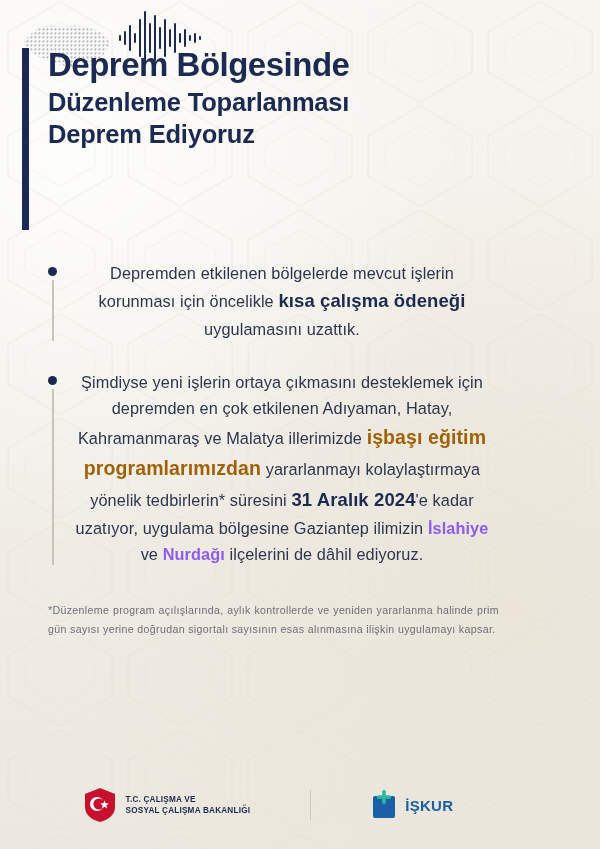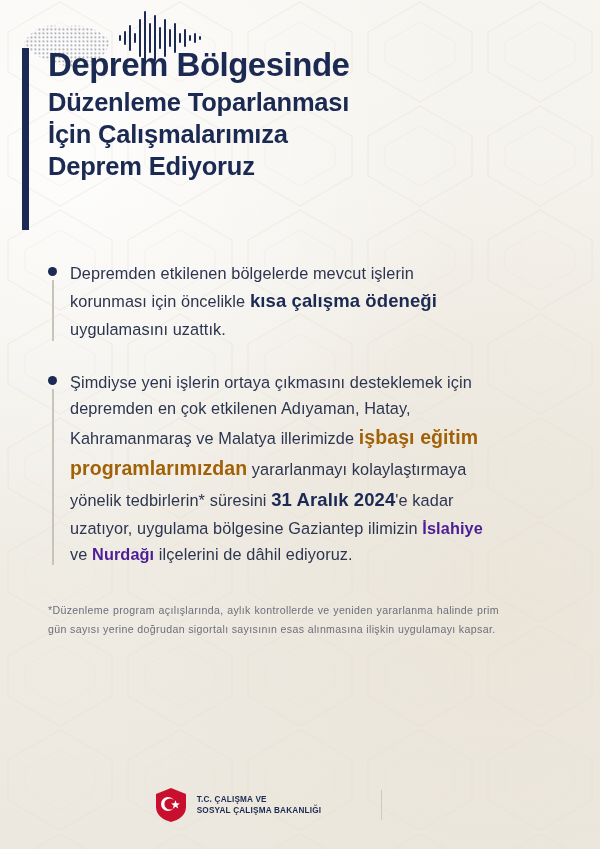--- a/index.html
+++ b/index.html
@@ -129,24 +129,25 @@
     top: 20px;
     bottom: 2px;
     width: 1.5px;
     background: #c9c4b8;
   }
   .bullet-text {
     font-size: 16.3px;
     line-height: 1.62;
     color: #2c3550;
     letter-spacing: 0.1px;
+    text-align: center;
   }
   .bullet-text b {
     font-weight: bold;
-    color: #4c1d95;
+    color: #8b5cf6;
   }
   .bullet-text .big {
     font-size: 18.5px;
     font-weight: bold;
     color: #1b2a52;
   }
   .bullet-text .bigger {
     font-size: 19.5px;
     font-weight: bold;
     color: #a16207;
@@ -260,21 +261,20 @@
         <line x1="69" y1="20" x2="69" y2="36"></line>
         <line x1="74" y1="26" x2="74" y2="30"></line>
         <line x1="79" y1="24" x2="79" y2="32"></line>
         <line x1="84" y1="27" x2="84" y2="29"></line>
       </g>
     </svg>
 
     <div class="title">
       <span class="l1">Deprem Bölgesinde</span>
       <span class="l2">Düzenleme Toparlanması</span>
-      <span class="l3">İçin Çalışmalarımıza</span>
       <span class="l4">Deprem Ediyoruz</span>
     </div>
   </div>
 
   <div class="body">
     <div class="bullet-block">
       <div class="rule"></div>
       <div class="bullet-text">Depremden etkilenen bölgelerde mevcut işlerin korunması için öncelikle <b class="big">kısa çalışma ödeneği</b> uygulamasını uzattık.</div>
     </div>
     <div class="bullet-block">
@@ -294,15 +294,23 @@
         <path d="M21.5 13.2 l1.1 3.1 3.2 0.1 -2.5 2 0.9 3.1 -2.7 -1.8 -2.7 1.8 0.9 -3.1 -2.5 -2 3.2 -0.1 z" fill="#ffffff"></path>
       </svg>
       <div class="ministry-text">
         <div>T.C. ÇALIŞMA VE</div>
         <div>SOSYAL ÇALIŞMA BAKANLIĞI</div>
       </div>
     </div>
 
     <div class="footer-sep"></div>
 
+    <div class="logo-iskur">
+      <svg class="iskur-mark" viewBox="0 0 26 30">
+        <rect x="2" y="6" width="22" height="22" rx="2" fill="#1b5fa8"></rect>
+        <rect x="11.2" y="0" width="3.6" height="14" rx="1.6" fill="#2eb8a0"></rect>
+        <rect x="6" y="5.2" width="14" height="3.6" rx="1.6" fill="#2eb8a0"></rect>
+      </svg>
+      <span class="iskur-text">İŞKUR</span>
+    </div>
   </div>
 
 </div>
 
 </body></html>

